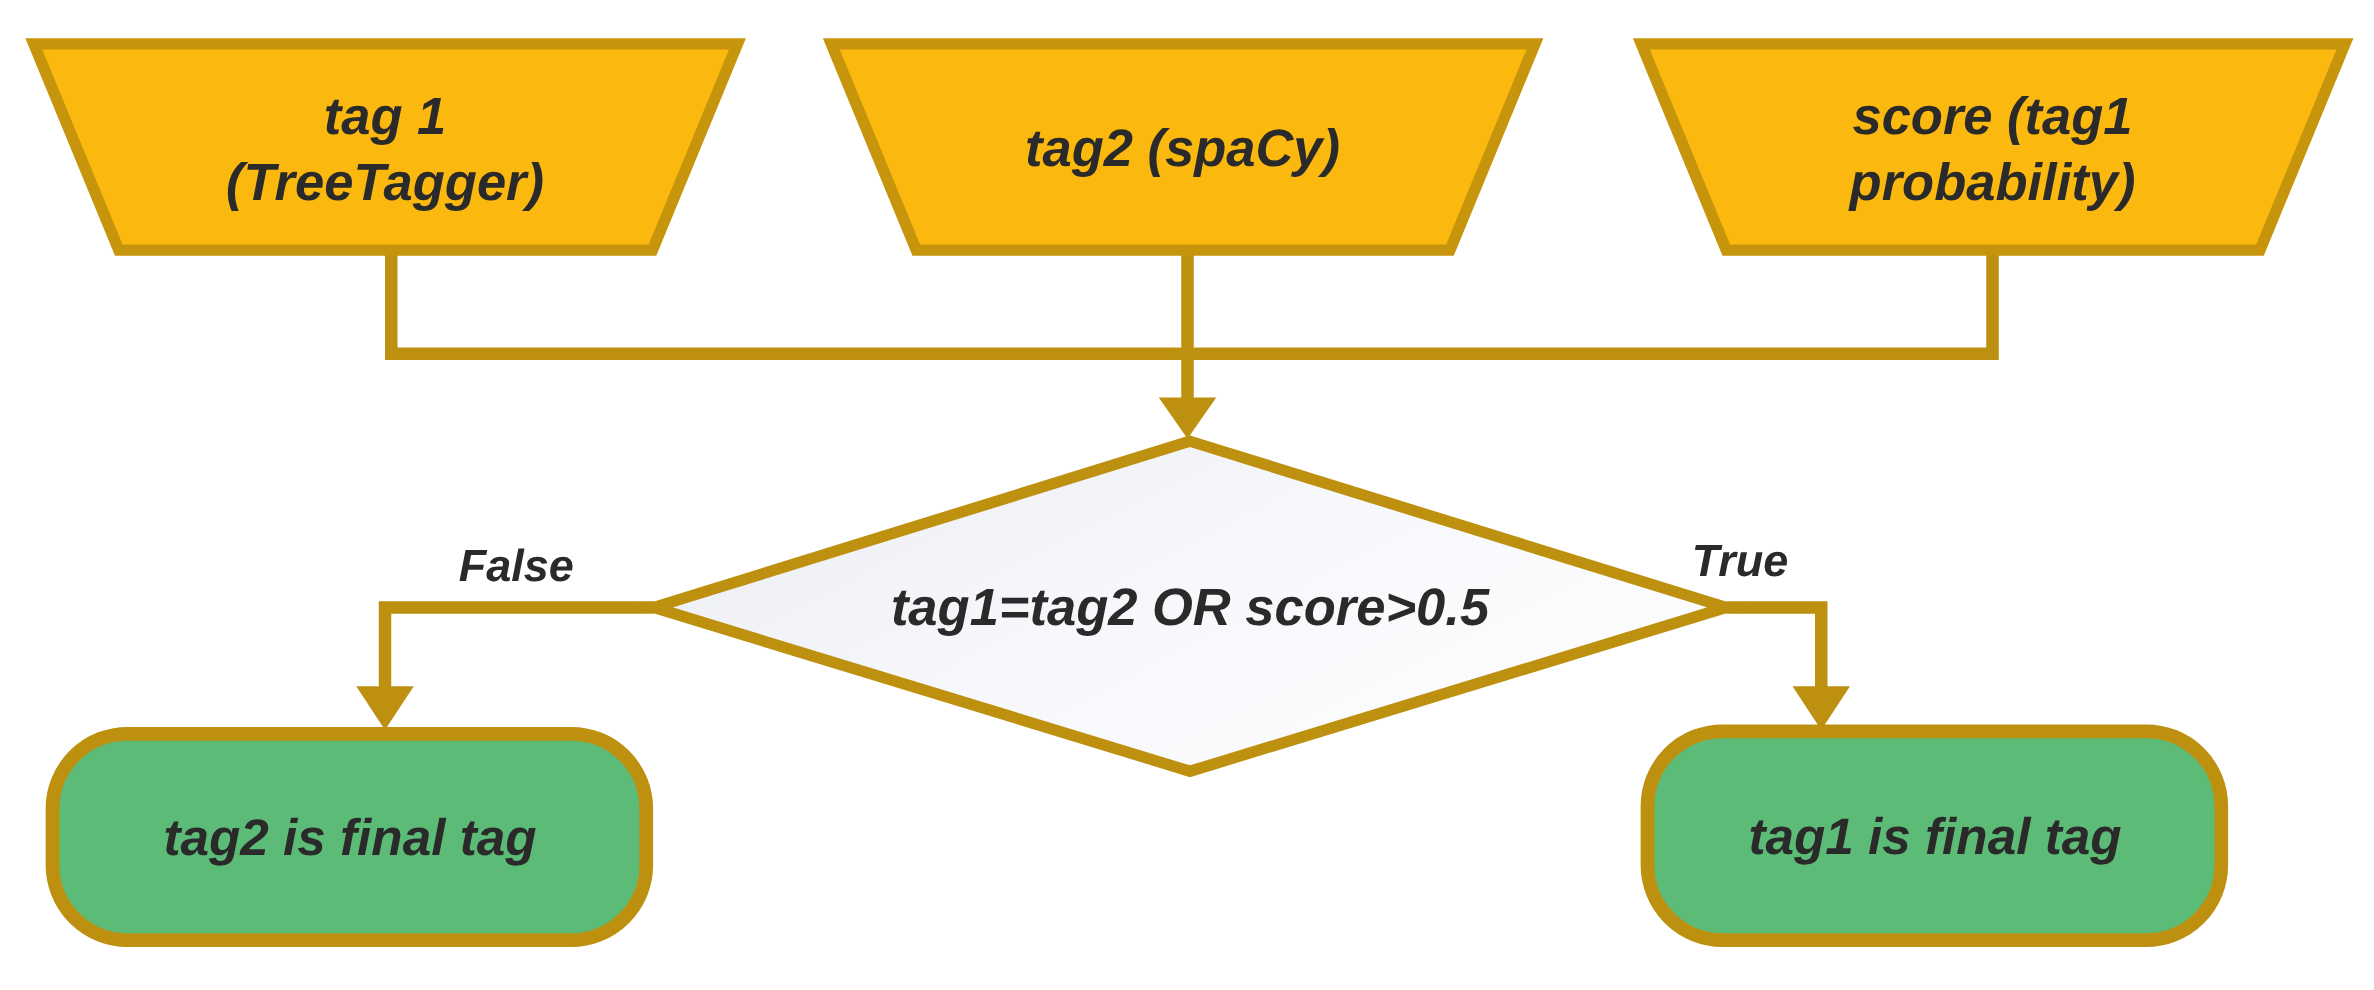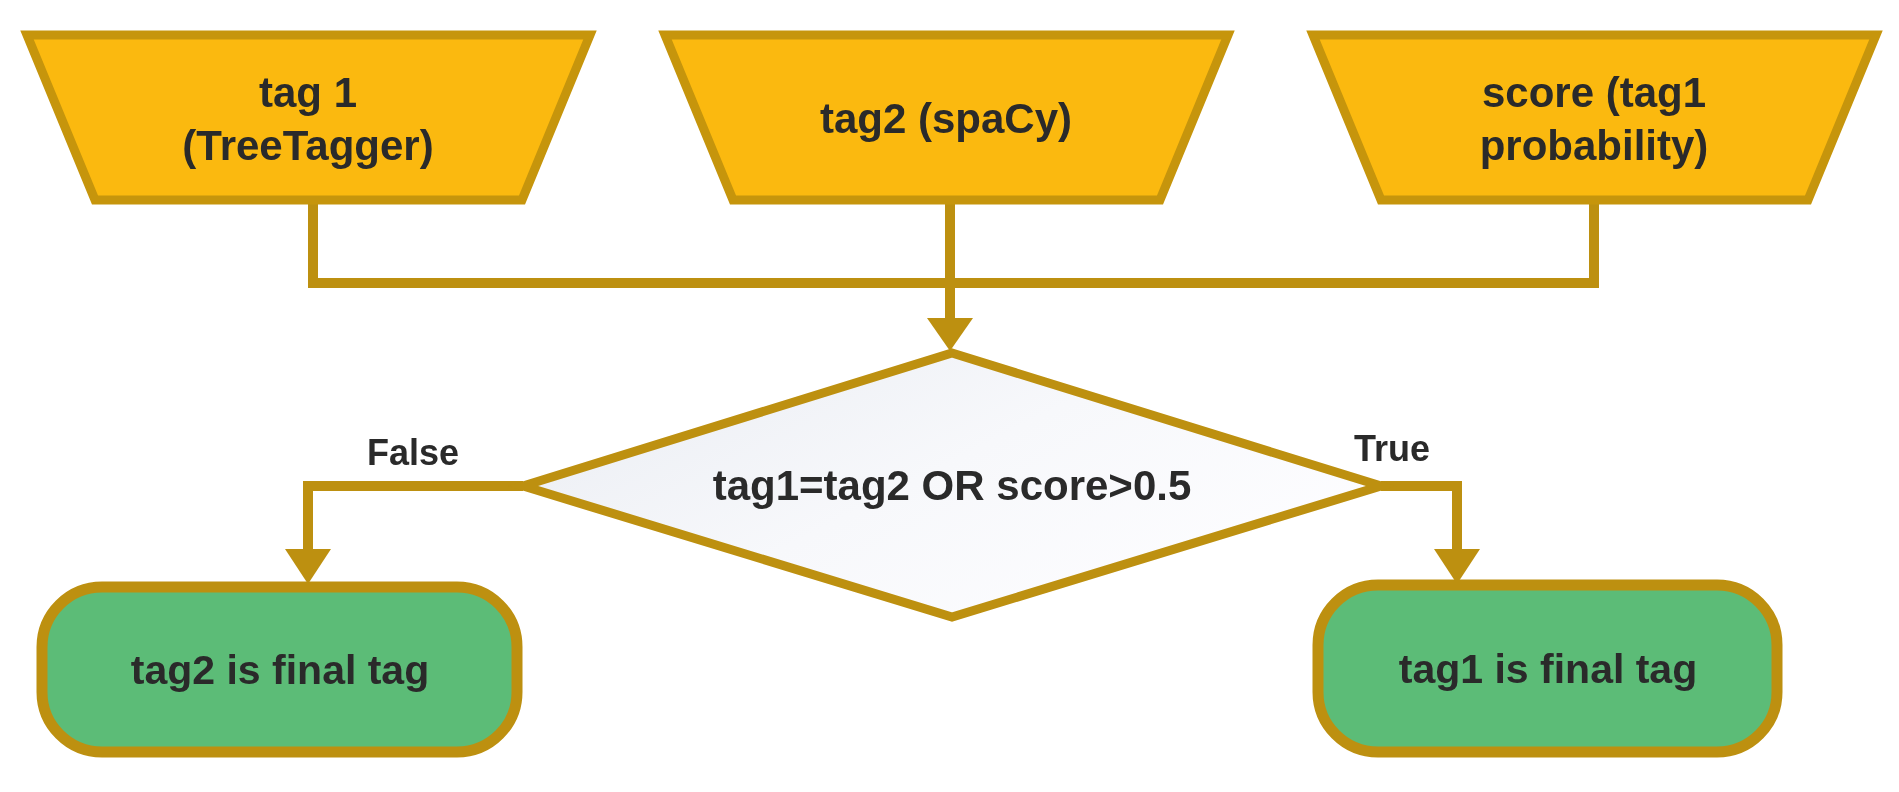--- a/index.html
+++ b/index.html
@@ -2,20 +2,21 @@
 <html><head>
 <meta charset="utf-8">
 <style>
   html, body { margin: 0; padding: 0; background: #ffffff; }
   .canvas-wrap {
     position: relative;
     width: 1899px;
     height: 792px;
     background: #ffffff;
     font-family: "Liberation Sans", sans-serif;
+    font-style: italic;
   }
   svg { display: block; }
   .shape-label {
     font-family: "Liberation Sans", sans-serif;
     font-weight: 700;
     fill: #2a2a2a;
     text-anchor: middle;
   }
   .trap-label   { font-size: 42px; }
   .diamond-label{ font-size: 42px; }

